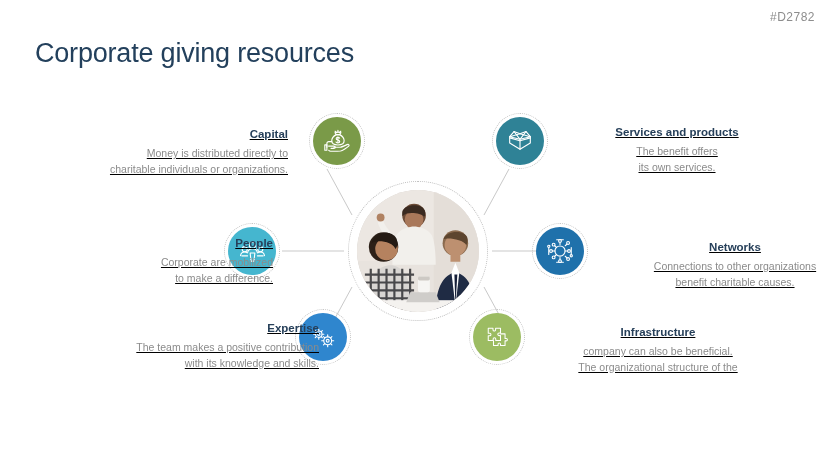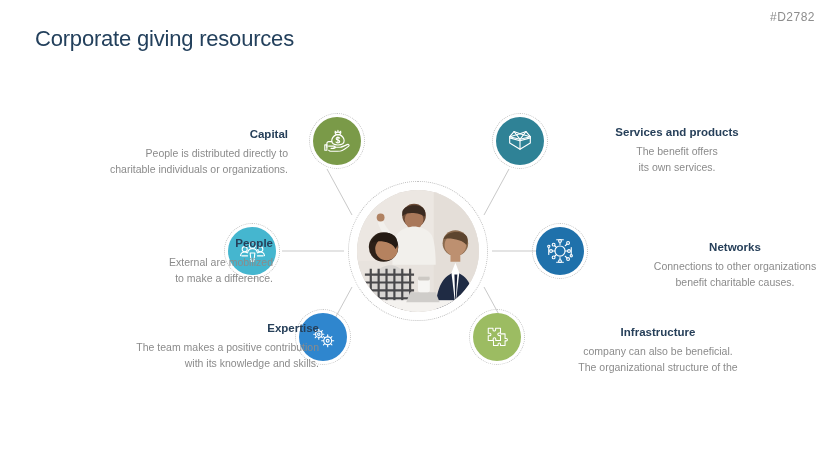--- a/index.html
+++ b/index.html
@@ -10,22 +10,22 @@
     overflow:hidden;
     position:relative;
   }
   .slide{position:absolute;inset:0;padding-left:8px;}
 
   .slide-code{
     position:absolute;top:10px;right:14px;
     font-size:12px;color:#8d8d8d;letter-spacing:.5px;
   }
   .title{
-    position:absolute;left:35px;top:26px;
-    font-size:22px;color:#23405c;font-weight:400;letter-spacing:-.2px;
+    position:absolute;left:35px;top:38px;
+    font-size:27px;color:#23405c;font-weight:400;letter-spacing:-.2px;
   }
   .subtitle{
     position:absolute;left:36px;top:65px;
     font-size:14.5px;color:#9a9a9a;font-weight:400;
   }
 
   .canvas{position:absolute;left:0;top:95px;width:829px;height:320px;}
   .lines{position:absolute;left:0;top:0;width:829px;height:320px;}
 
   
@@ -48,21 +48,21 @@
     position:absolute;inset:0;border-radius:50%;
     border:1.2px dotted #c3c3c3;box-sizing:border-box;
   }
   .node .disc{
     position:absolute;left:4px;top:4px;width:48px;height:48px;border-radius:50%;
     display:flex;align-items:center;justify-content:center;
   }
   .node .disc svg{display:block;}
 
   
-  .lbl{position:absolute;}
+  .lbl{position:absolute;text-decoration:underline;}
   .lbl .h{
     font-size:11.5px;font-weight:bold;color:#27405a;line-height:15px;
     margin-bottom:4px;white-space:nowrap;
   }
   .lbl .d{font-size:10.5px;color:#8b8b8b;line-height:15.5px;}
   .lbl.right-align{text-align:right;}
   .lbl.left-align{text-align:center;}
 </style>
 </head>
 <body>
@@ -149,21 +149,21 @@
           <path d="M17 11.6v6.4M18.8 12.9c-.4-.5-1.1-.8-1.8-.8-1.1 0-1.9.6-1.9 1.4 0 2 3.8 1 3.8 3 0 .9-.9 1.5-1.9 1.5-.9 0-1.6-.4-2-.9"></path>
           <path d="M10.3 16.6H7.2a2 2 0 0 0-2 2v4.1"></path>
           <path d="M5.2 20.1H3v5.8h2.2z"></path>
           <path d="M7 21.4h5.6c.9 0 1.6.5 1.6 1.2s-.7 1.2-1.6 1.2H9.6"></path>
           <path d="M12.6 22.6h6.9c1.1 0 6.3-2.3 7.8-3 1-.5 2.2.9 1.2 1.8-1.5 1.4-6.8 5-8.7 5.3-1.6.2-8.5.2-10.6.2-.8 0-1.5-.4-2-1"></path>
         </svg>
       </div>
     </div>
     <div class="lbl right-align" style="right:541px;top:32px;width:230px;">
       <div class="h">Capital</div>
-      <div class="d">People is distributed directly to</div>
+      <div class="d">Money is distributed directly to</div>
       <div class="d">charitable individuals or organizations.</div>
     </div>
 
     <div class="node" style="left:492px;top:18px;">
       <div class="ring"></div>
       <div class="disc" style="background:#2f8296;">
         <svg width="30" height="30" viewBox="0 0 32 32" fill="none" stroke="#ffffff" stroke-width="1.2" stroke-linecap="round" stroke-linejoin="round">
           <path d="M16 14.2 5 11.4l11-3.1 11 3.1z"></path>
           <path d="M5 11.4v1.3l11 3.1 11-3.1v-1.3"></path>
           <path d="M16 15.8v8.9"></path>
@@ -189,21 +189,21 @@
           <path d="M2.8 20.6c.3-2.3 2.3-4 4.6-4 1 0 2 .3 2.7.9"></path>
           <circle cx="24.6" cy="13.4" r="2.8"></circle>
           <path d="M29.2 20.6c-.3-2.3-2.3-4-4.6-4-1 0-2 .3-2.7.9"></path>
           <path d="M13.4 17.6h5.2l-1 9.2h-3.2z"></path>
           <path d="M4.2 20.8h6.4M21.4 20.8h6.4"></path>
         </svg>
       </div>
     </div>
     <div class="lbl right-align" style="right:556px;top:141px;width:190px;">
       <div class="h">People</div>
-      <div class="d">External are mobilized</div>
+      <div class="d">Corporate are mobilized</div>
       <div class="d">to make a difference.</div>
     </div>
 
     <div class="node" style="left:532px;top:128px;">
       <div class="ring"></div>
       <div class="disc" style="background:#1f71ab;">
         <svg width="30" height="30" viewBox="0 0 32 32" fill="none" stroke="#ffffff" stroke-width="1.2" stroke-linecap="round" stroke-linejoin="round">
           <path d="M16 10.6a5.4 5.4 0 1 0 0 10.8 5.4 5.4 0 0 0 0-10.8z"></path>
           <path d="M16 9v-2.4M16 23v2.4M10.6 16H8M24 16h-2.4M12.2 12.2 10.4 10.4M21.6 21.6l1.8 1.8M12.2 19.8l-1.8 1.8M21.6 10.4l1.8-1.8"></path>
           <circle cx="16" cy="5.2" r="1.5"></circle>

